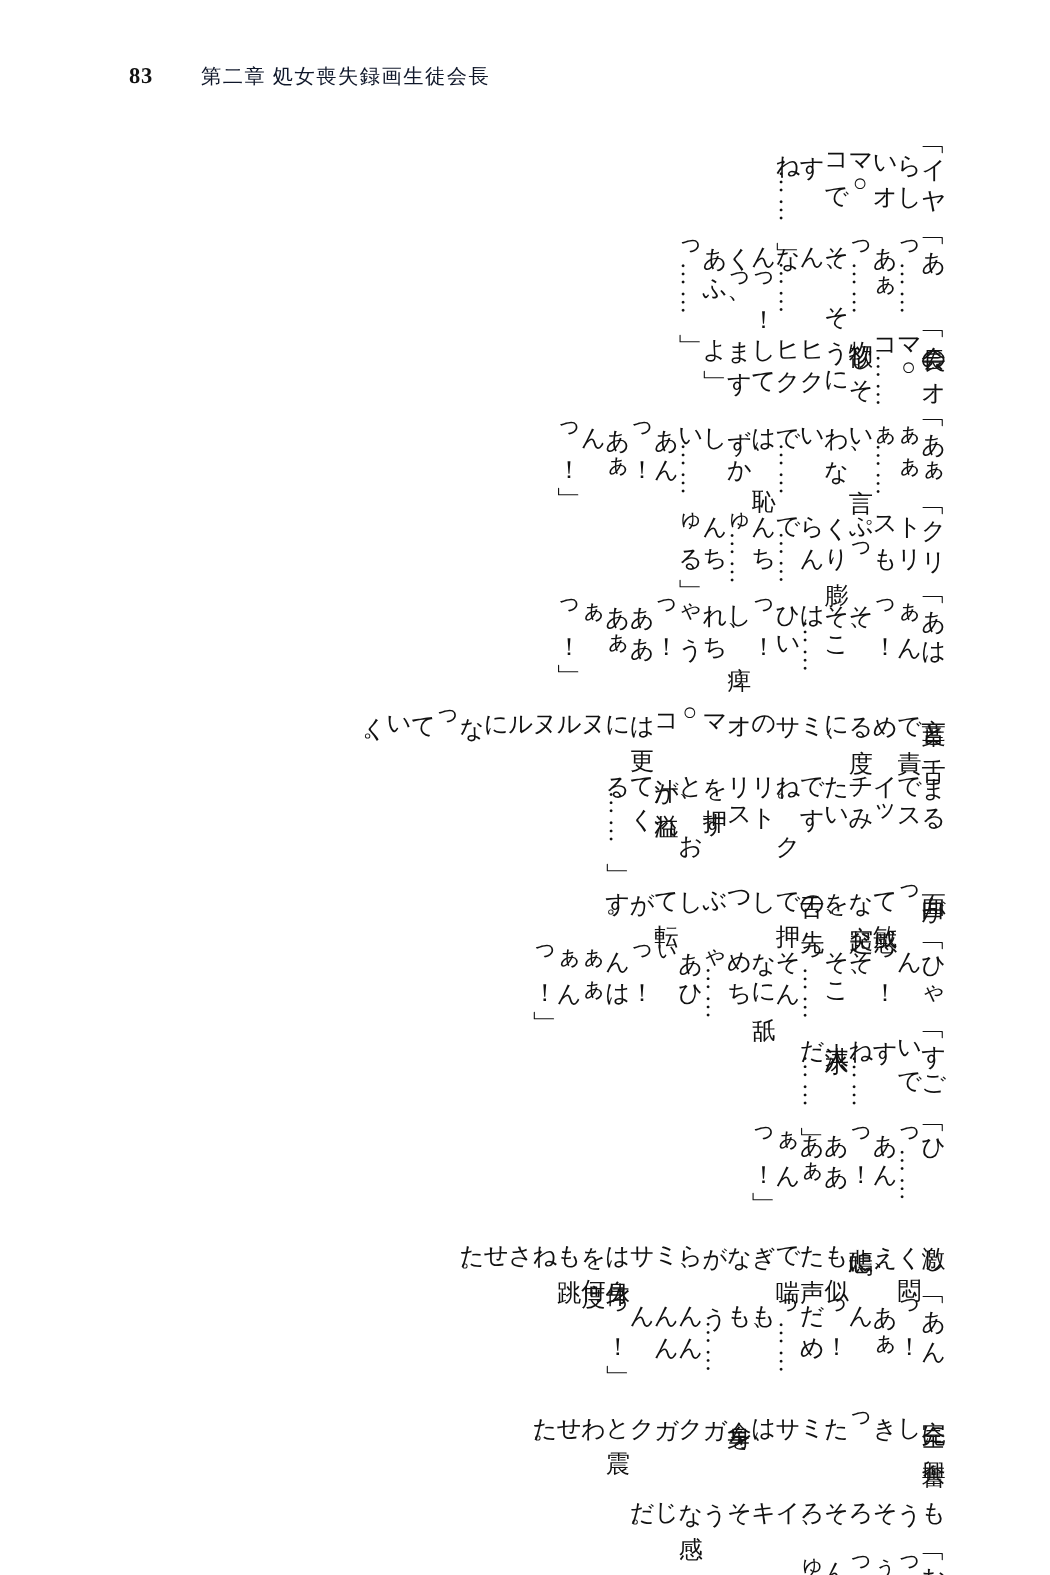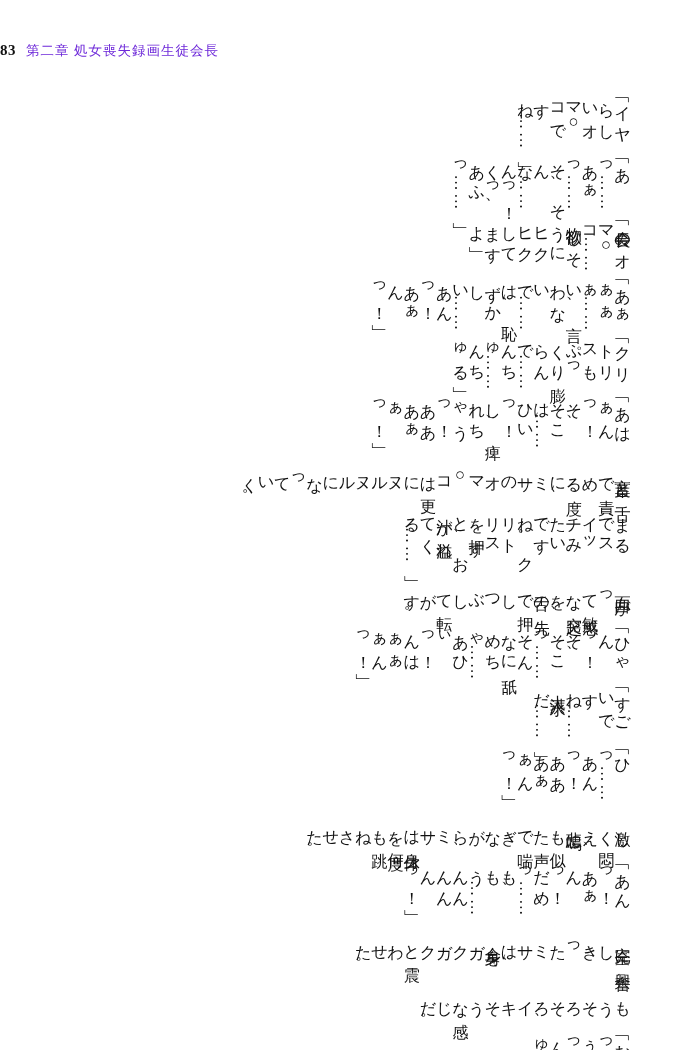--- a/index.html
+++ b/index.html
@@ -23,32 +23,33 @@
     box-sizing: border-box;
   }
   .header {
     position: absolute;
     top: 42px;
     left: 0;
     width: 700px;
     height: 22px;
     display: flex;
     align-items: baseline;
+    padding-left: 86px;
     box-sizing: border-box;
   }
   .page-number {
     font-size: 15px;
     font-weight: bold;
     letter-spacing: 0.5px;
     color: #111;
   }
   .chapter-title {
     font-size: 13.5px;
-    margin-left: 10px;
-    color: #6d28d9;
+    margin-left: 32px;
+    color: #0f172a;
     letter-spacing: 1px;
   }
   .body-area {
     position: absolute;
     top: 92px;
     left: 70px;
     width: 560px;
     height: 900px;
     writing-mode: vertical-rl;
     -webkit-writing-mode: vertical-rl;

